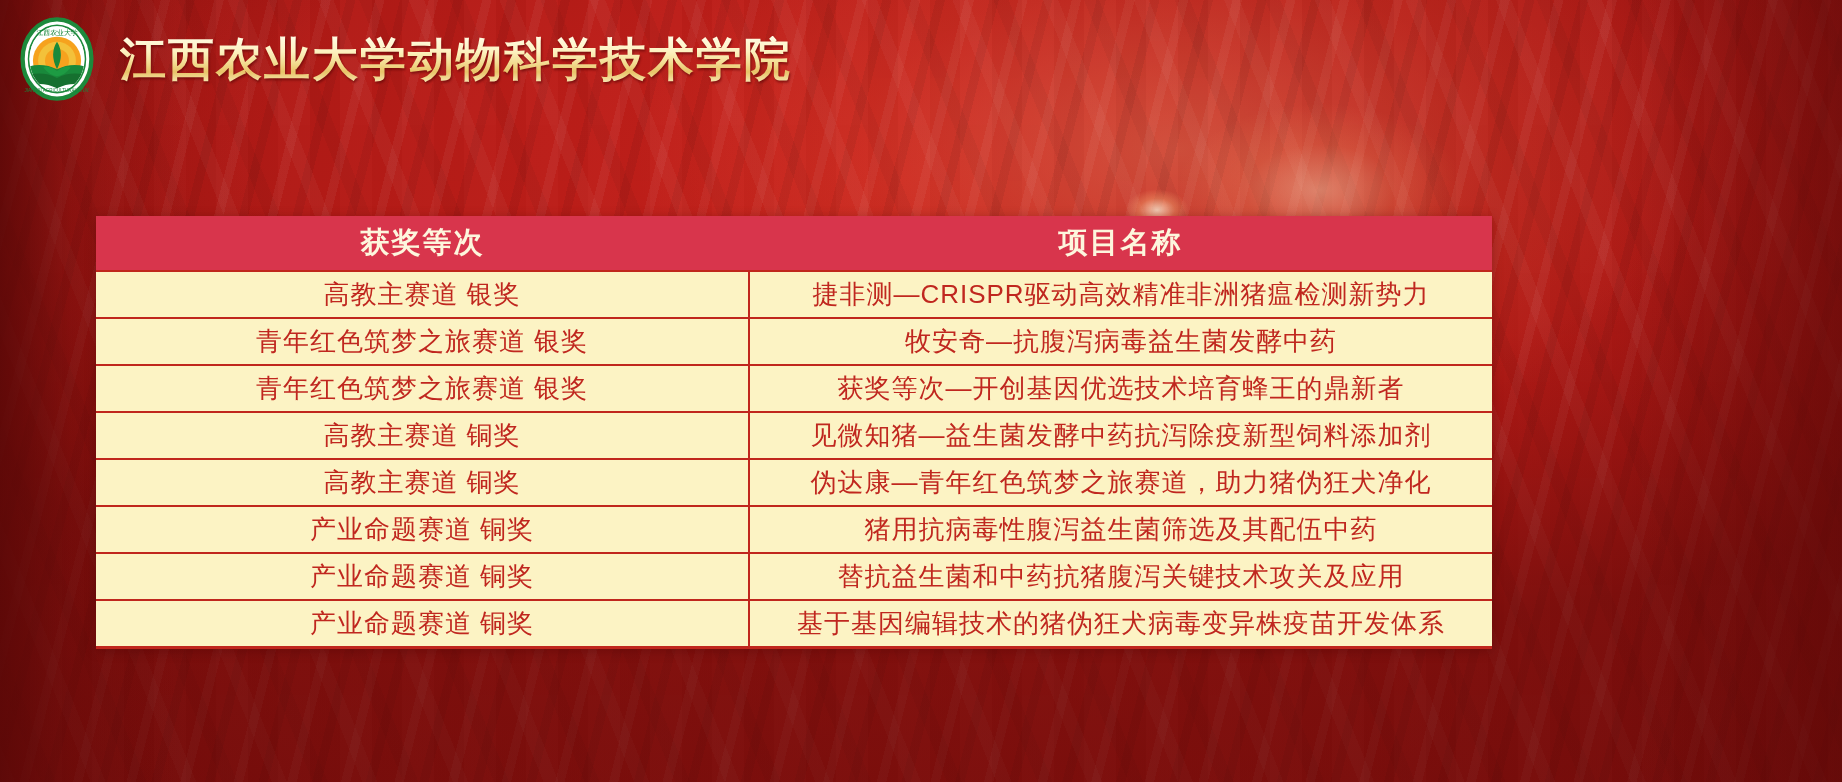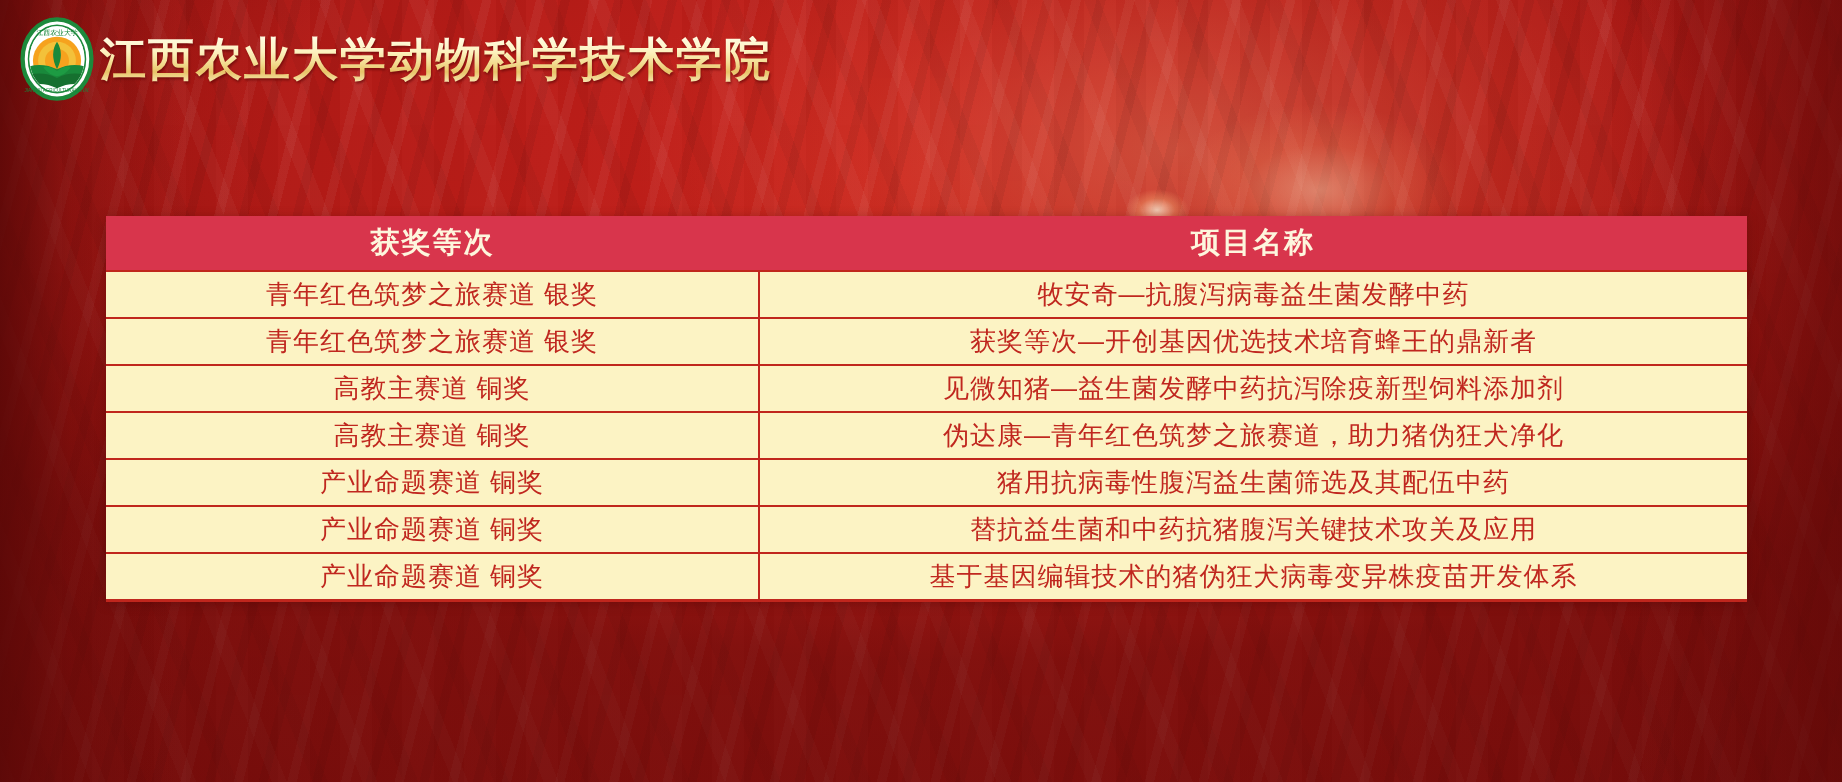--- a/index.html
+++ b/index.html
@@ -84,21 +84,21 @@
     pointer-events: none;
     background: radial-gradient(ellipse 40px 26px at 50% 50%, rgba(255,245,220,.75) 0%, rgba(255,180,120,.35) 45%, rgba(255,120,70,0) 80%);
   }
 
   
   .brand {
     position: absolute;
     left: 14px; top: 16px;
     display: flex;
     align-items: center;
-    gap: 0;
+    gap: 20px;
     z-index: 5;
   }
   .logo {
     width: 86px; height: 86px;
     position: relative;
     flex: 0 0 auto;
   }
   .college-name {
     font-size: 46px;
     font-weight: bold;
@@ -129,23 +129,23 @@
     -webkit-background-clip: text;
             background-clip: text;
     color: transparent;
     -webkit-text-fill-color: transparent;
     filter: drop-shadow(2px 3px 2px rgba(95,5,5,.55));
   }
 
   
   .table-wrap {
     position: absolute;
-    left: 106px;
+    left: 96px;
     top: 216px;
-    width: 1641px;
+    width: 1396px;
     z-index: 6;
     box-shadow: 0 2px 10px rgba(70,4,4,.35);
   }
   table.honor {
     width: 100%;
     border-collapse: collapse;
     table-layout: fixed;
   }
   table.honor th {
     background: #d8354c;
@@ -224,20 +224,24 @@
         <col class="col-project">
       </colgroup>
       <thead>
         <tr>
           <th>获奖等次</th>
           <th>项目名称</th>
         </tr>
       </thead>
       <tbody>
           <tr>
+            <td>高教主赛道 银奖</td>
+            <td>捷非测—CRISPR驱动高效精准非洲猪瘟检测新势力</td>
+          </tr>
+          <tr>
             <td>青年红色筑梦之旅赛道 银奖</td>
             <td>牧安奇—抗腹泻病毒益生菌发酵中药</td>
           </tr>
           <tr>
             <td>青年红色筑梦之旅赛道 银奖</td>
             <td>获奖等次—开创基因优选技术培育蜂王的鼎新者</td>
           </tr>
           <tr>
             <td>高教主赛道 铜奖</td>
             <td>见微知猪—益生菌发酵中药抗泻除疫新型饲料添加剂</td>

